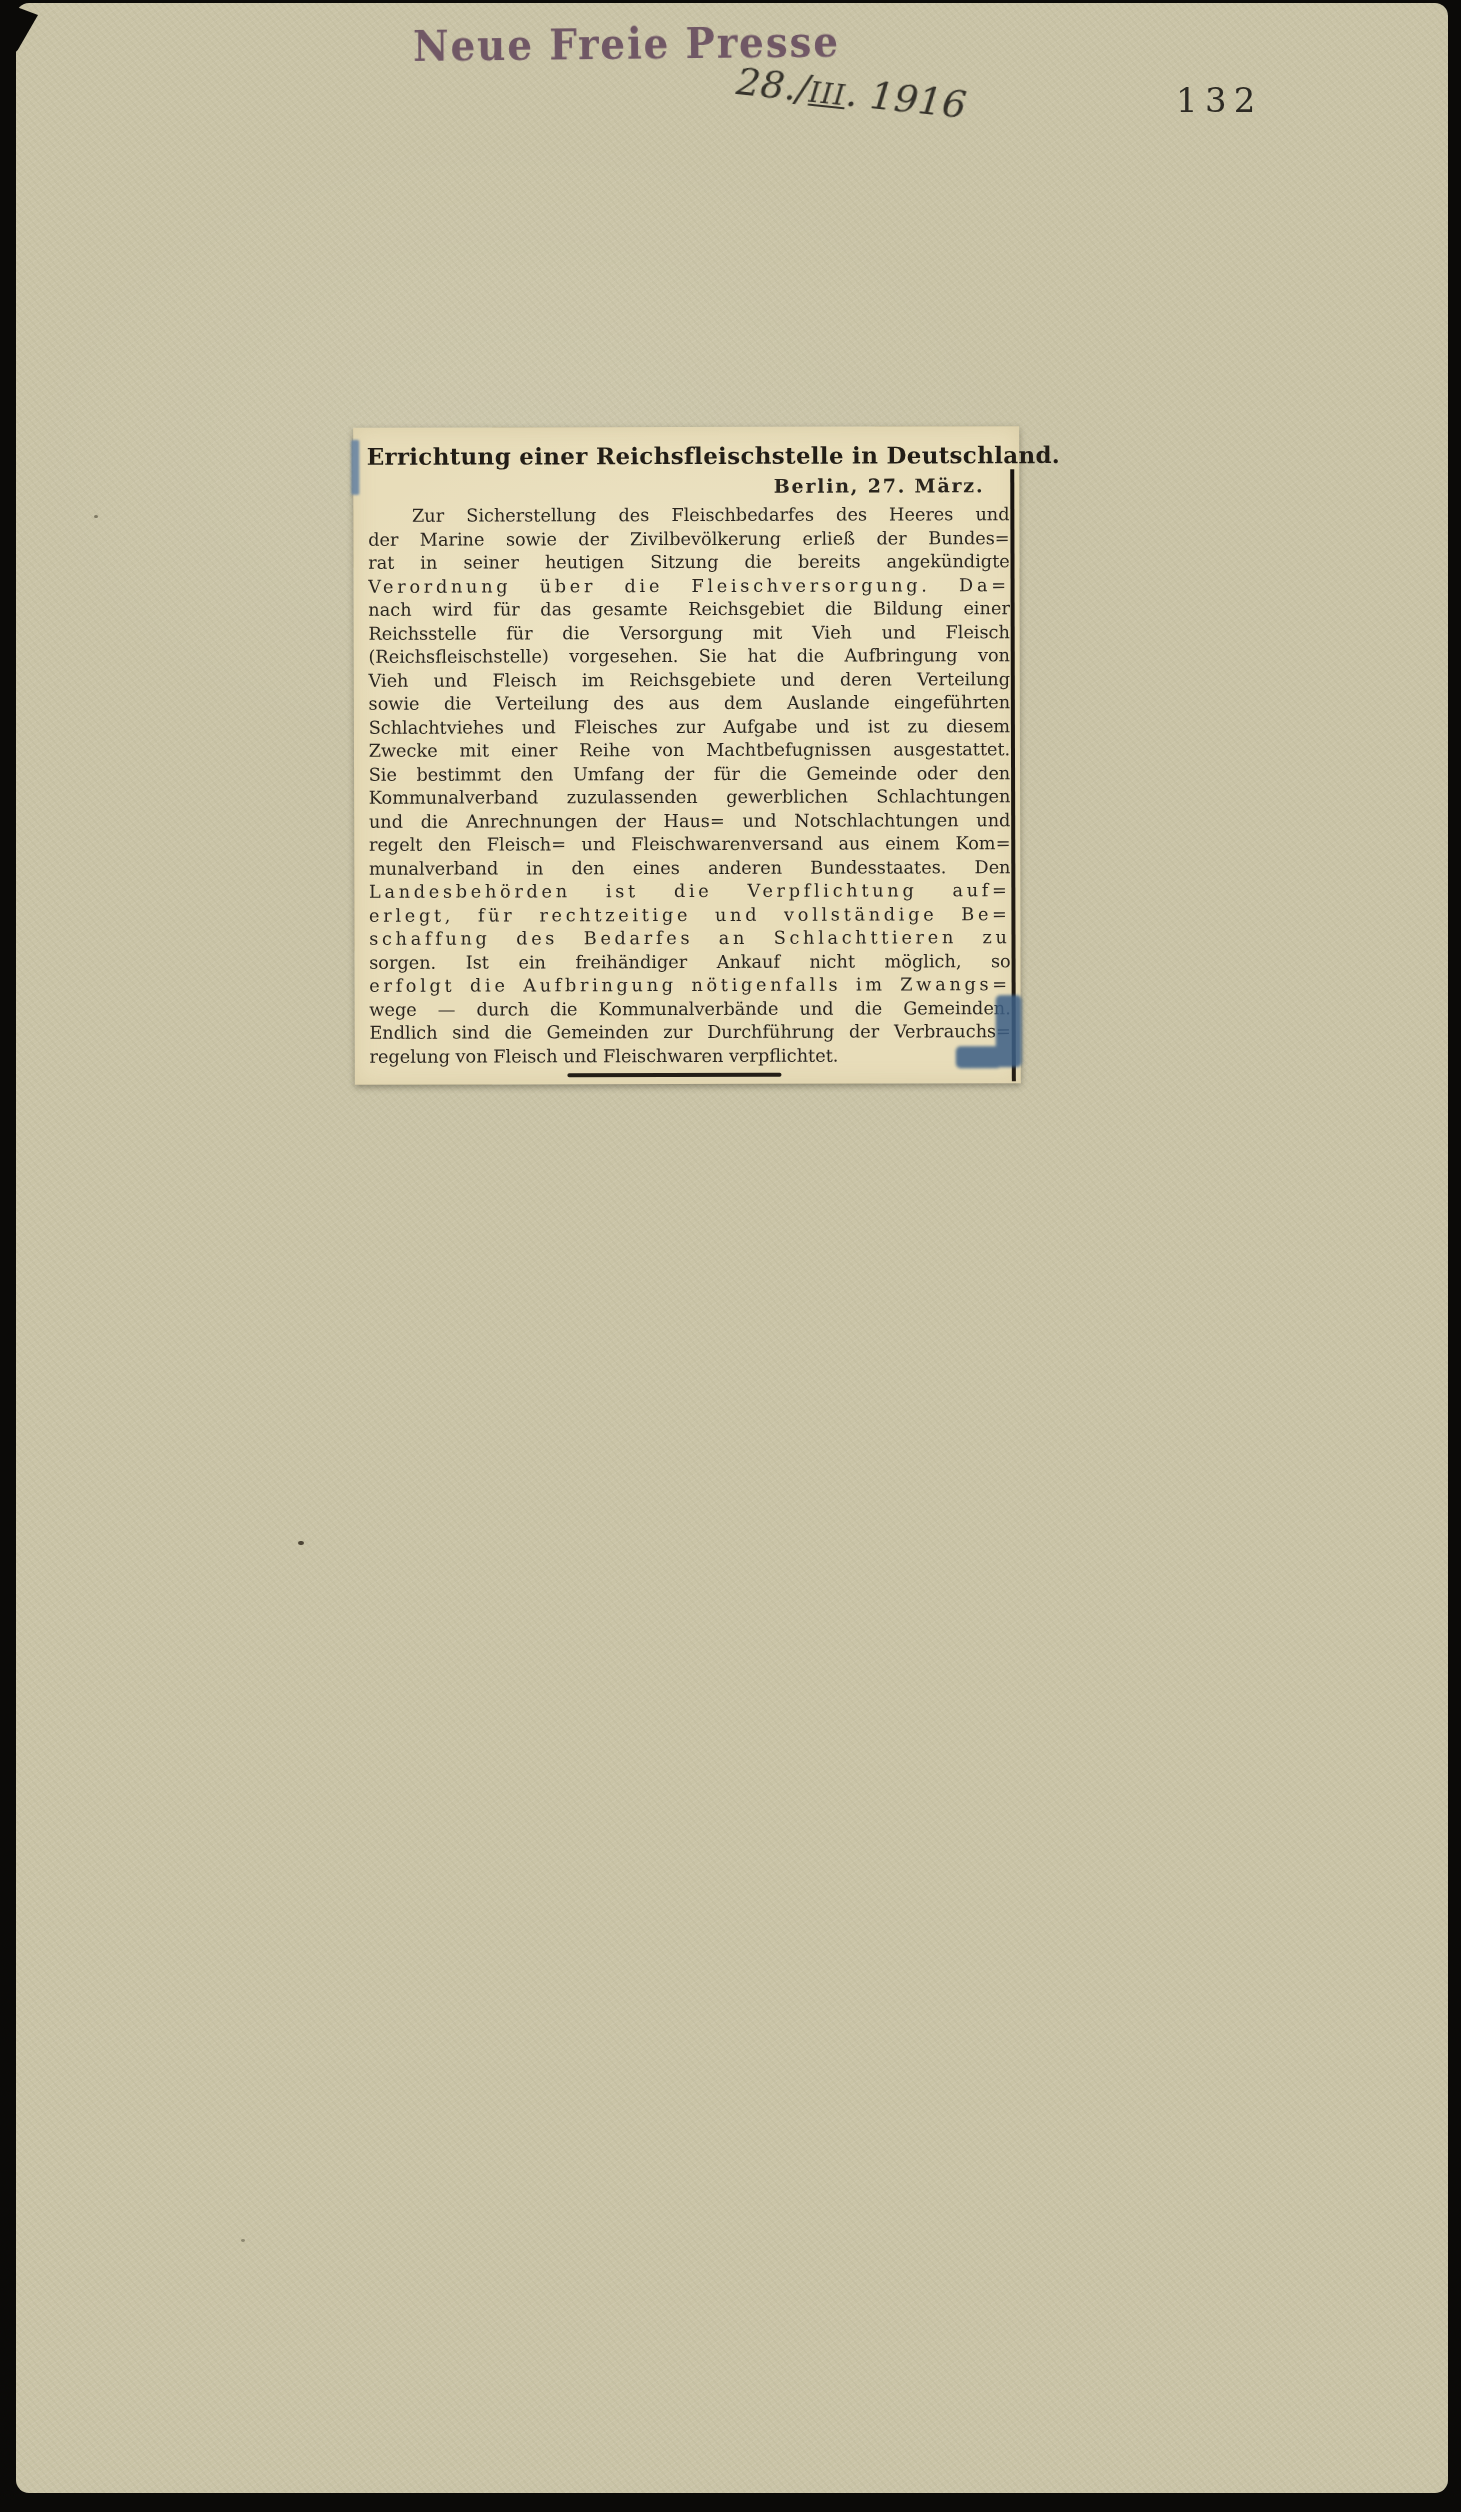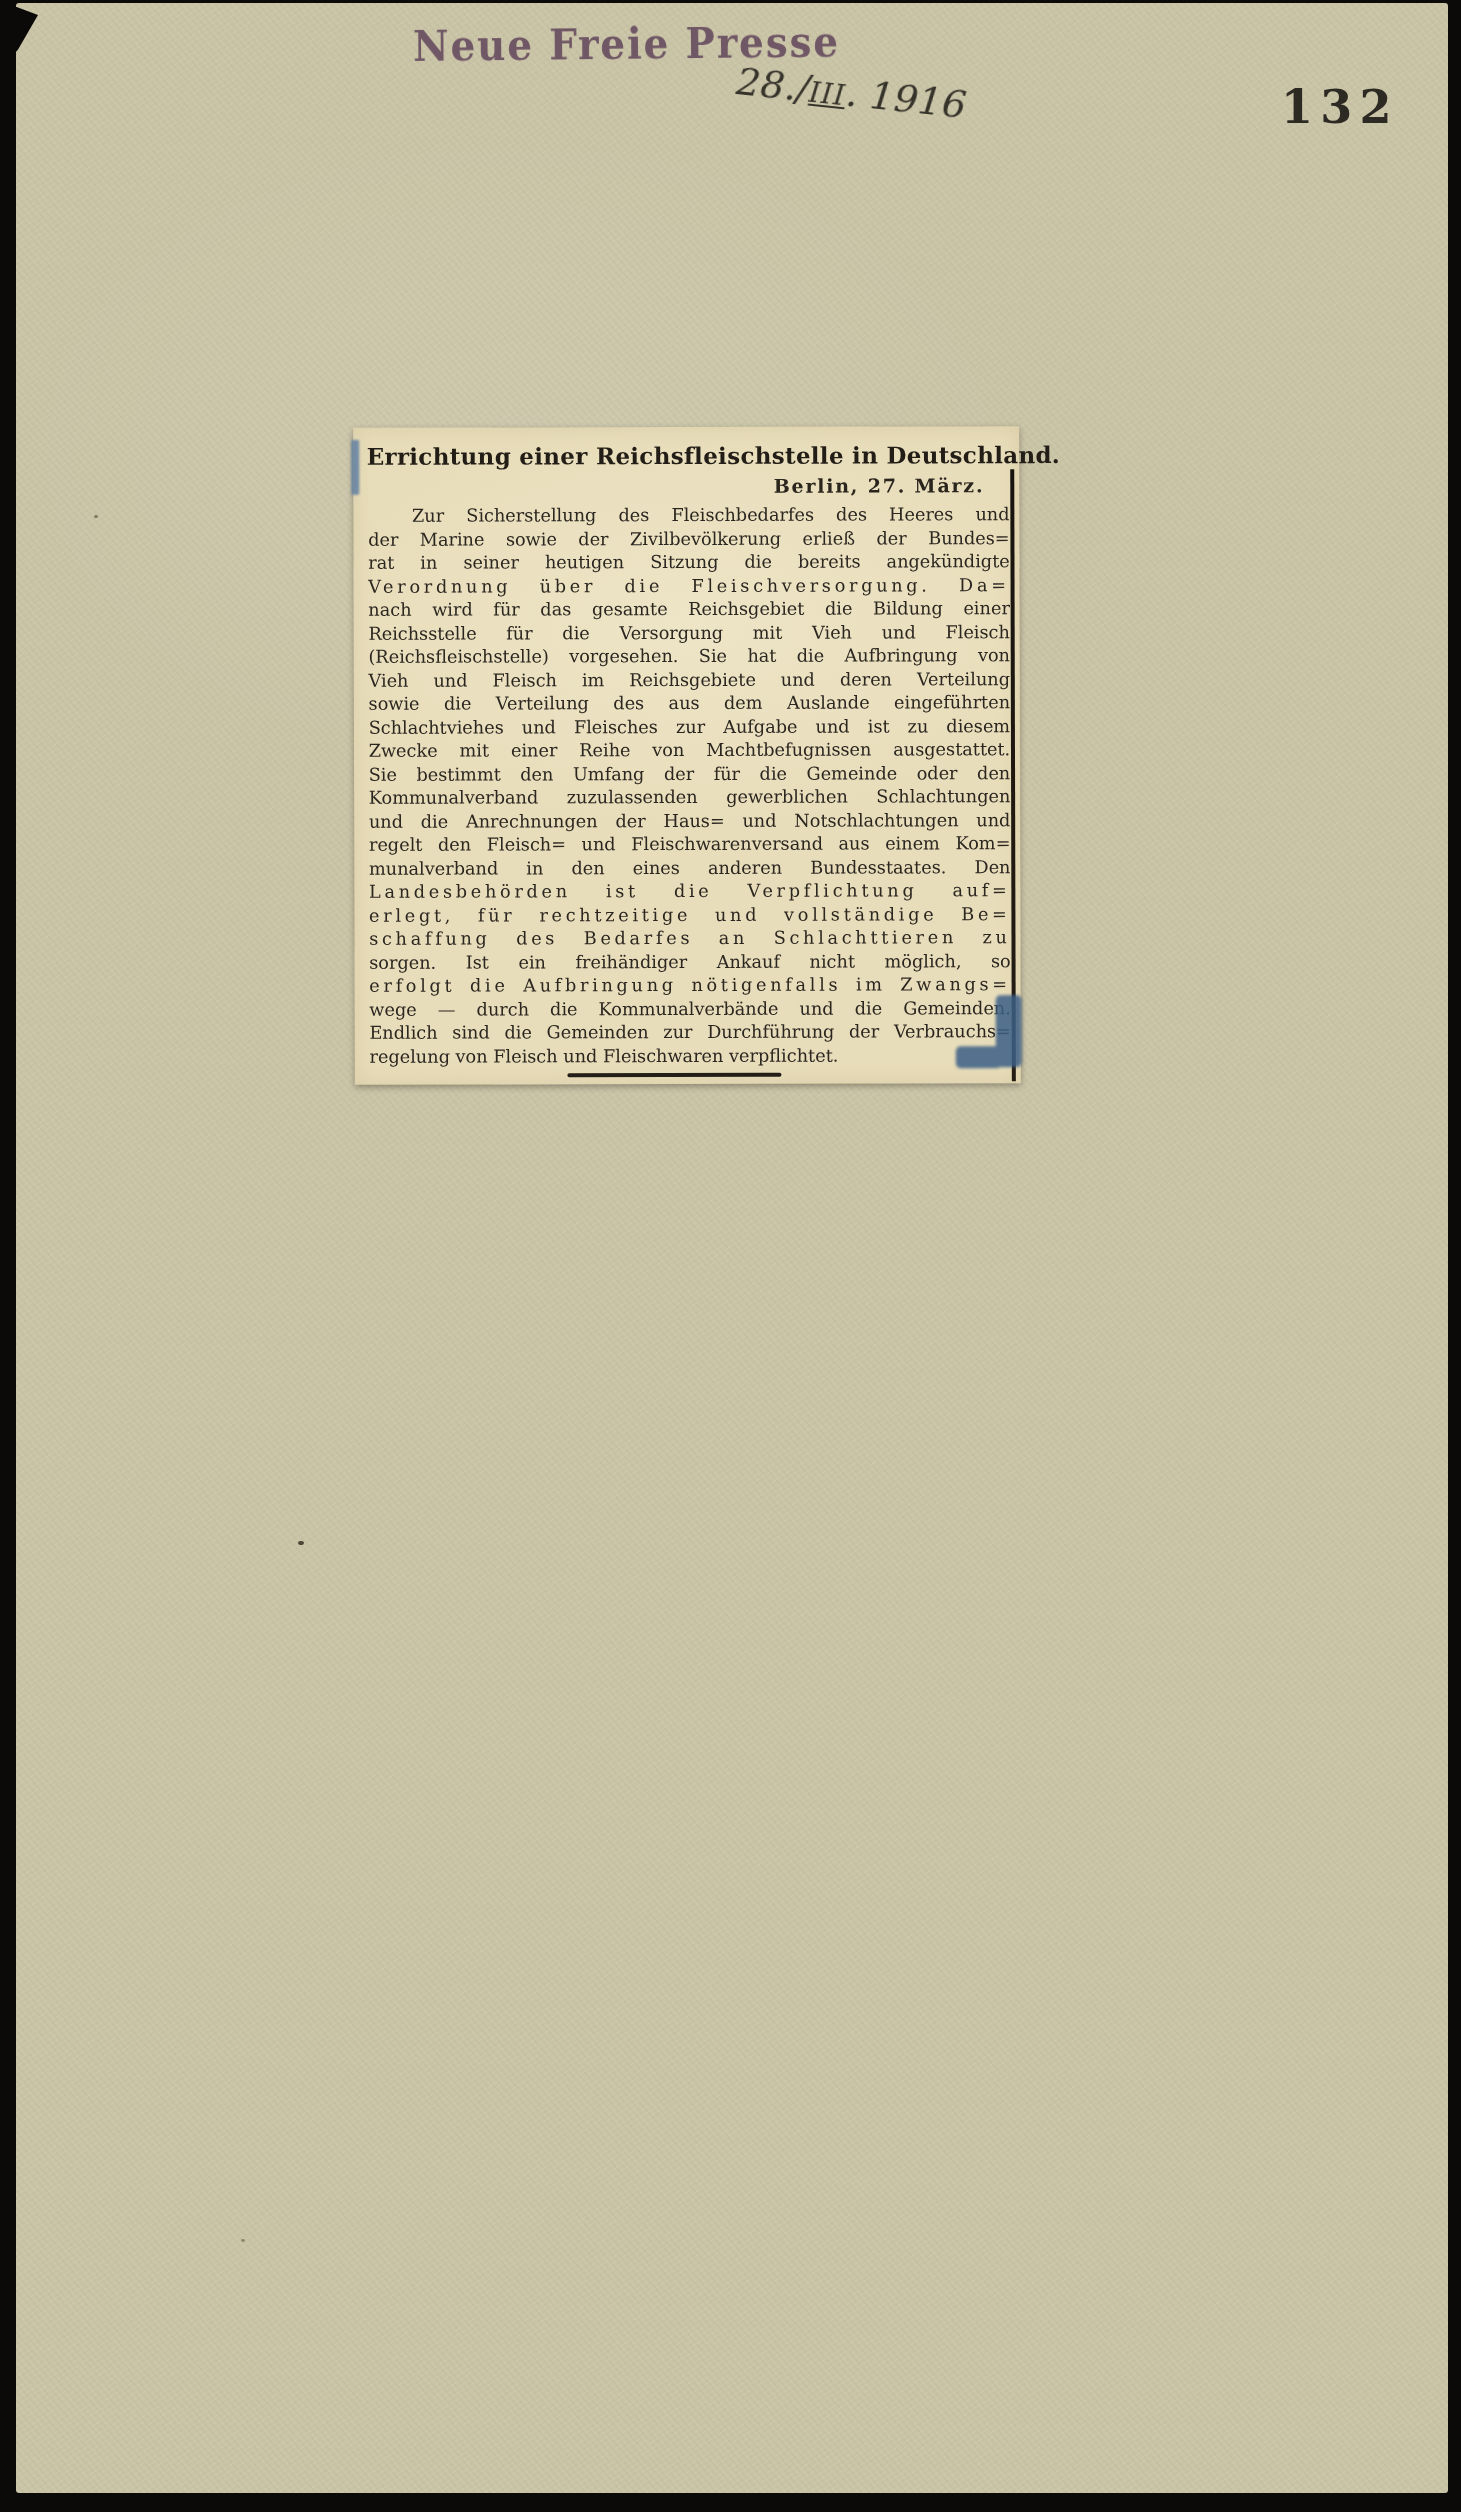--- a/index.html
+++ b/index.html
@@ -8,21 +8,21 @@
     background:#0b0a08; overflow:hidden;
     font-family:"DejaVu Serif", serif;
   }
   .paper {
     position:absolute; left:16px; top:3.1px; width:1432px; height:2490px;
     background:
       repeating-linear-gradient(49deg, rgba(110,108,85,.05) 0 1.8px, rgba(0,0,0,0) 1.8px 5.5px),
       repeating-linear-gradient(-33deg, rgba(255,255,248,.06) 0 1.2px, rgba(0,0,0,0) 1.2px 4.9px),
       radial-gradient(855px 550px at 35% 18%, rgba(255,255,250,.07), rgba(0,0,0,0) 60%),
       #cac4a7;
-    border-radius:3px;
+    border-radius:13px;
   }
   .torn-notch {
     position:absolute; left:0; top:3.7px; width:22px; height:45px;
     background:#0b0a08;
     clip-path:polygon(0 0, 100% 18%, 8% 96%, 0 100%);
   }
   .stamp {
     position:absolute; left:397px; top:17px; width:434px;
     font-size:39px; font-weight:bold; letter-spacing:1.8px; white-space:nowrap;
     color:rgba(104,78,96,.92);
@@ -32,22 +32,22 @@
   .handwritten {
     position:absolute; left:720px; top:68px;
     font-size:38px; font-style:italic; white-space:nowrap;
     color:#36332b; transform:rotate(6deg);
     filter:blur(0.2px);
   }
   .handwritten .numeral {
     font-size:28px; text-decoration:underline; letter-spacing:1.2px;
   }
   .page-number {
-    position:absolute; left:1265px; top:77px;
-    font-size:46px; font-weight:bold; letter-spacing:7.3px;
+    position:absolute; left:1160px; top:77px;
+    font-size:34px; font-weight:normal; letter-spacing:7.3px;
     color:#2d2a24; filter:blur(0.3px);
   }
   .clipping {
     position:absolute; left:338px; top:424px; width:666px; height:657px;
     background:
       radial-gradient(550px 305px at 50% 30%, rgba(255,252,235,.25), rgba(0,0,0,0) 70%),
       #e8ddba;
     box-shadow:0 2.4px 6.1px rgba(35,32,22,.38), inset 0 0 22px rgba(170,150,100,.22);
     transform:rotate(-0.15deg);
   }

